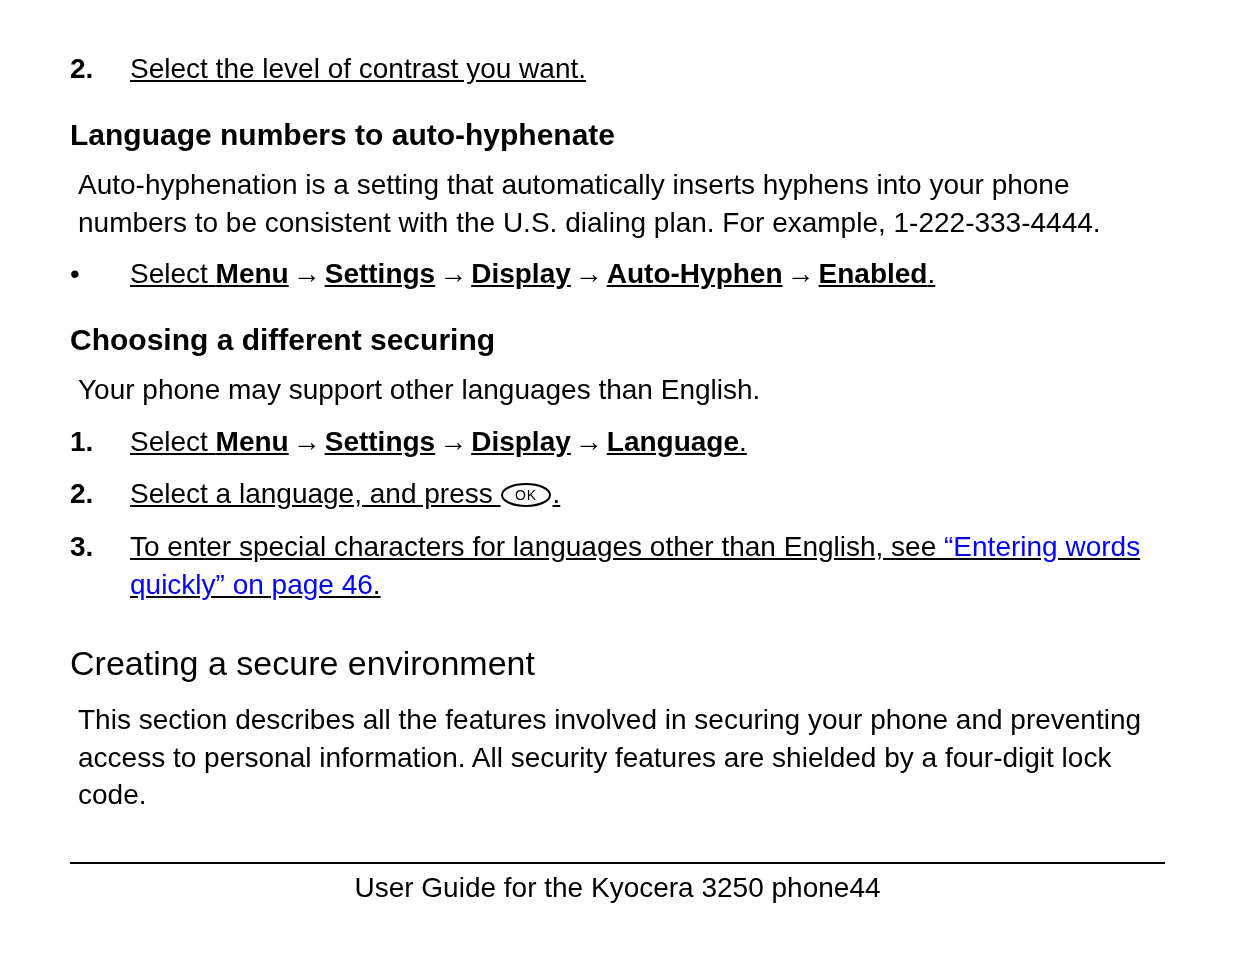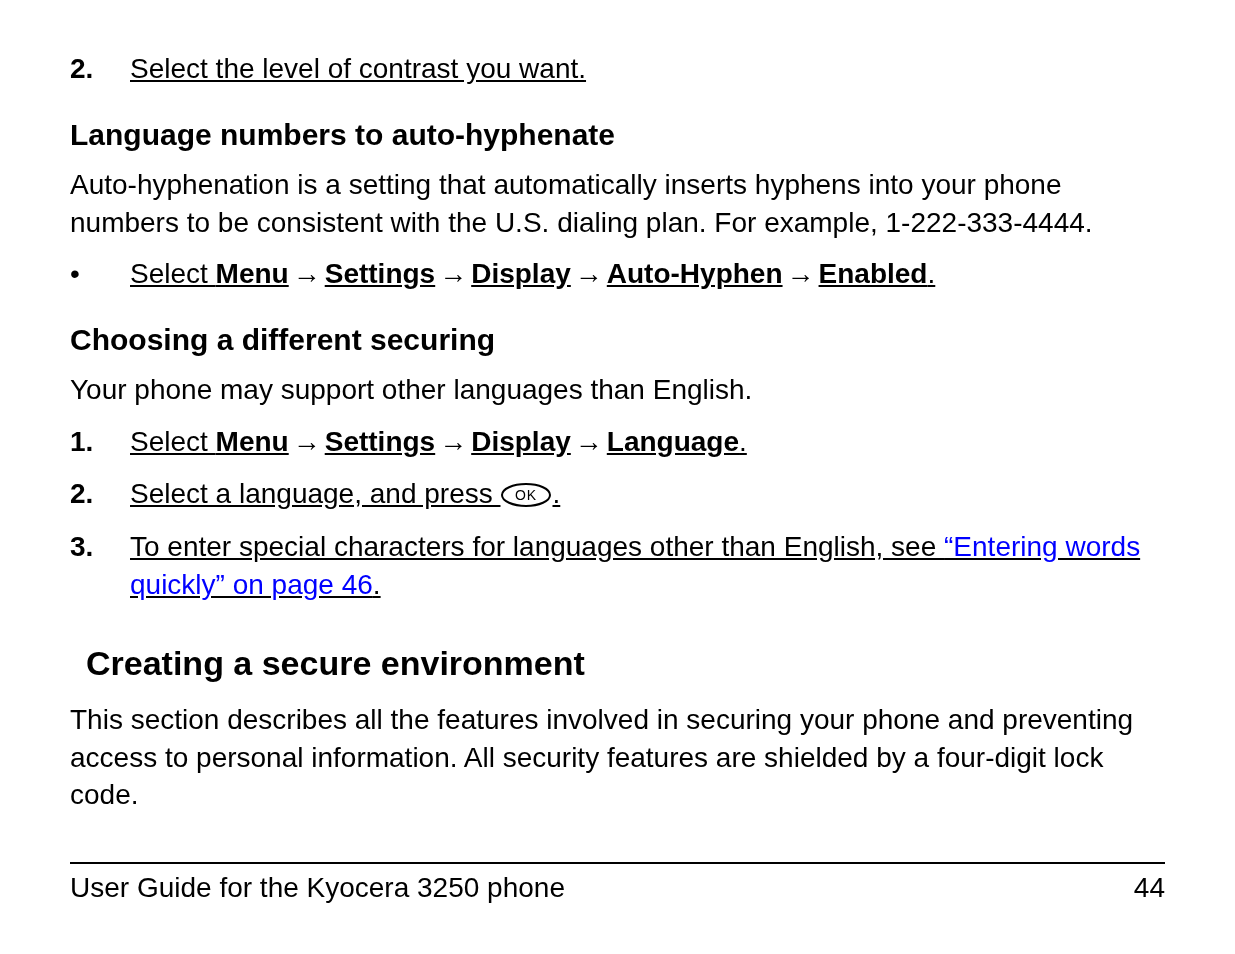--- a/index.html
+++ b/index.html
@@ -36,27 +36,27 @@
     flex: 1;
     text-decoration: underline;
   }
   h2.section-heading {
     font-size: 30px;
     font-weight: bold;
     margin: 30px 0 14px 0;
   }
   h1.major-heading {
     font-size: 34px;
-    font-weight: bold;
-    margin: 40px 0 18px 16px;
+    font-weight: normal;
+    margin: 40px 0 18px 0;
   }
   p.body-para {
     font-size: 28px;
     line-height: 1.35;
-    margin: 0 0 14px 0;
+    margin: 0 0 14px 8px;
   }
   .bold-path {
     font-weight: bold;
     margin-top: 20px;
   }
   .arrow {
     font-weight: normal;
     display: inline-block;
     padding: 0 4px;
   }
@@ -78,21 +78,21 @@
     right: 70px;
     bottom: 50px;
   }
   .footer-rule {
     border: none;
     border-top: 2px solid #000000;
     margin: 0 0 8px 0;
   }
   .footer-row {
     display: flex;
-    justify-content: space-between;
+    justify-content: center;
     font-size: 28px;
   }
 </style>
 </head>
 <body>
 
 <div class="page">
 
   <div class="list-row">
     <div class="marker">2.</div>

